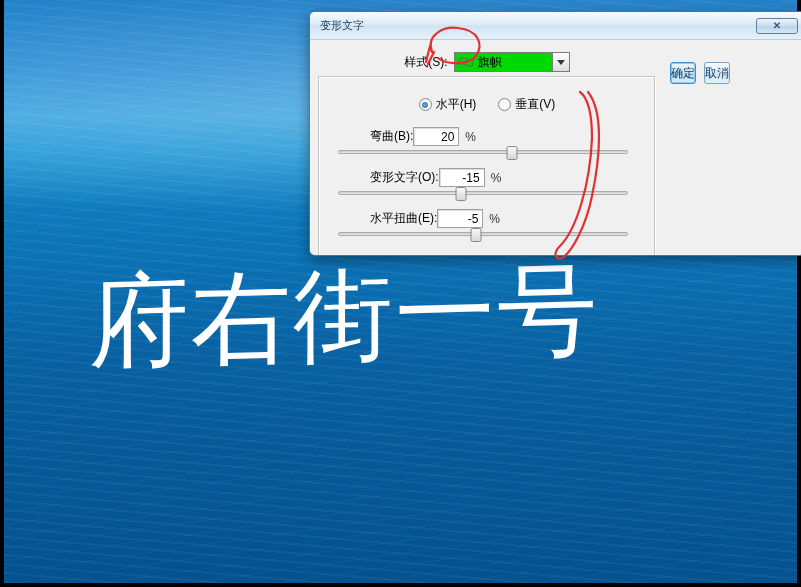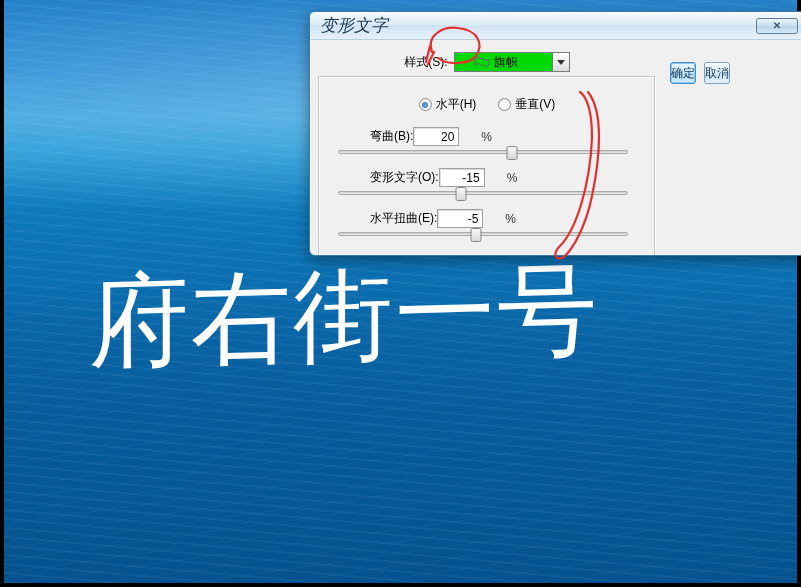--- a/index.html
+++ b/index.html
@@ -66,21 +66,21 @@
       overflow: hidden;
     }
     .titlebar {
       height: 28px;
       background: linear-gradient(to bottom,#f7fbfe,#dbeaf6 48%,#cfe3f3 50%,#e6f1fa);
       border-bottom: 1px solid #b9cde0;
       display: flex;
       align-items: center;
       padding: 0 6px 0 10px;
     }
-    .title-txt { color: #1a3950; font-size: 17px; flex: 1; font-style: italic; }
+    .title-txt { color: #1a3950; font-size: 11px; flex: 1; }
     .close-btn {
       width: 42px; height: 16px;
       border: 1px solid #5f7e9b;
       border-radius: 3px;
       background: linear-gradient(to bottom,#eaf3fb,#c9dff0 48%,#b6d3ea 50%,#d7e9f6);
       display: flex; align-items: center; justify-content: center;
       color: #3a5b77; font-size: 10px; font-weight: bold;
       cursor: pointer;
     }
     .dlg-body {
@@ -110,21 +110,21 @@
       background: #fff;
       display: flex; align-items: center;
       position: relative;
       cursor: pointer;
     }
     .style-sel-hl {
       background: #00d900;
       flex: 1;
       height: 100%;
       display: flex; align-items: center;
-      padding-left: 19px;
+      padding-left: 3px;
       gap: 4px;
       color: #000;
       text-align: center;
     }
     .flag-icon {
       width: 16px; height: 12px;
       color: #555;
       display: inline-flex; align-items: center;
     }
     .style-dd {
@@ -140,21 +140,21 @@
       width: 13px; height: 13px; border-radius: 50%;
       border: 1px solid #888; background: radial-gradient(#fff,#eee);
       display: flex; align-items: center; justify-content: center;
     }
     .radio.checked::after {
       content:""; width:6px; height:6px; border-radius:50%;
       background: radial-gradient(#6fa8dc,#2a6db3);
     }
     .slider-block { margin-top: 14px; padding: 0 6px 0 14px; }
     .slider-head { display: flex; align-items: center; margin-bottom: 4px; margin-left: 32px; }
-    .val-wrap { display: flex; align-items: center; gap: 22px; }
+    .val-wrap { display: flex; align-items: center; gap: 6px; }
     .val-input {
       width: 46px; height: 19px;
       border: 1px solid #a0a0a0;
       background: #fff;
       text-align: right;
       padding: 0 4px;
       font-size: 12px;
       box-shadow: inset 1px 1px 0 #ddd;
     }
     .pct { color: #333; }

